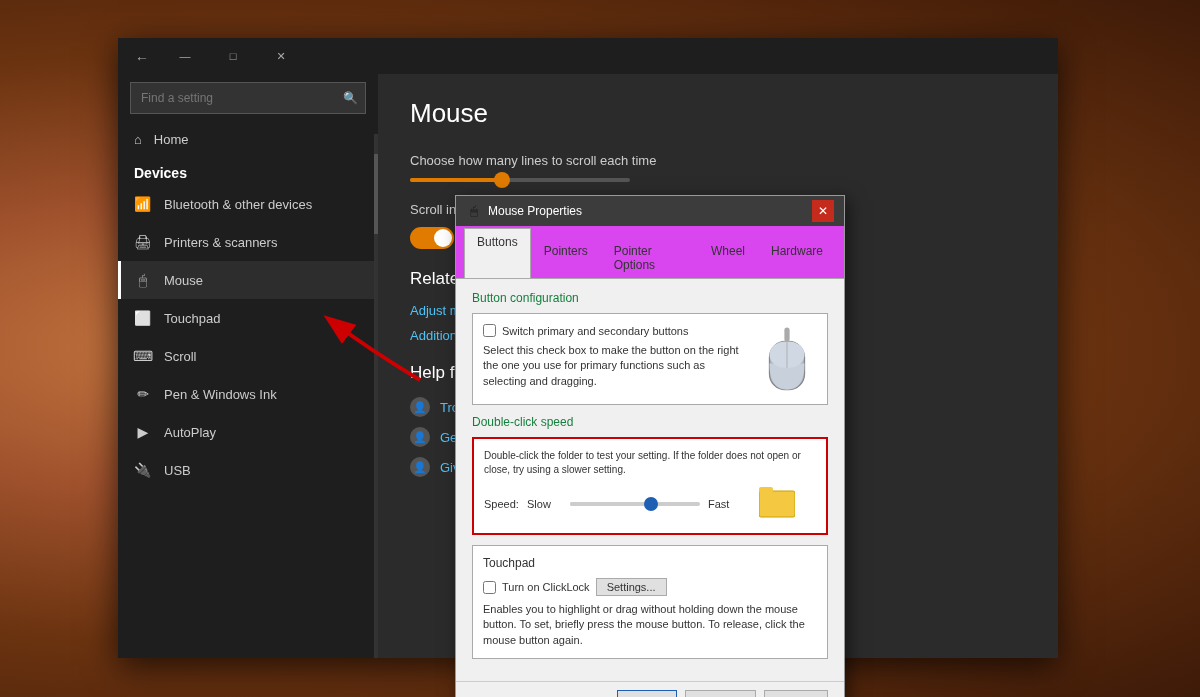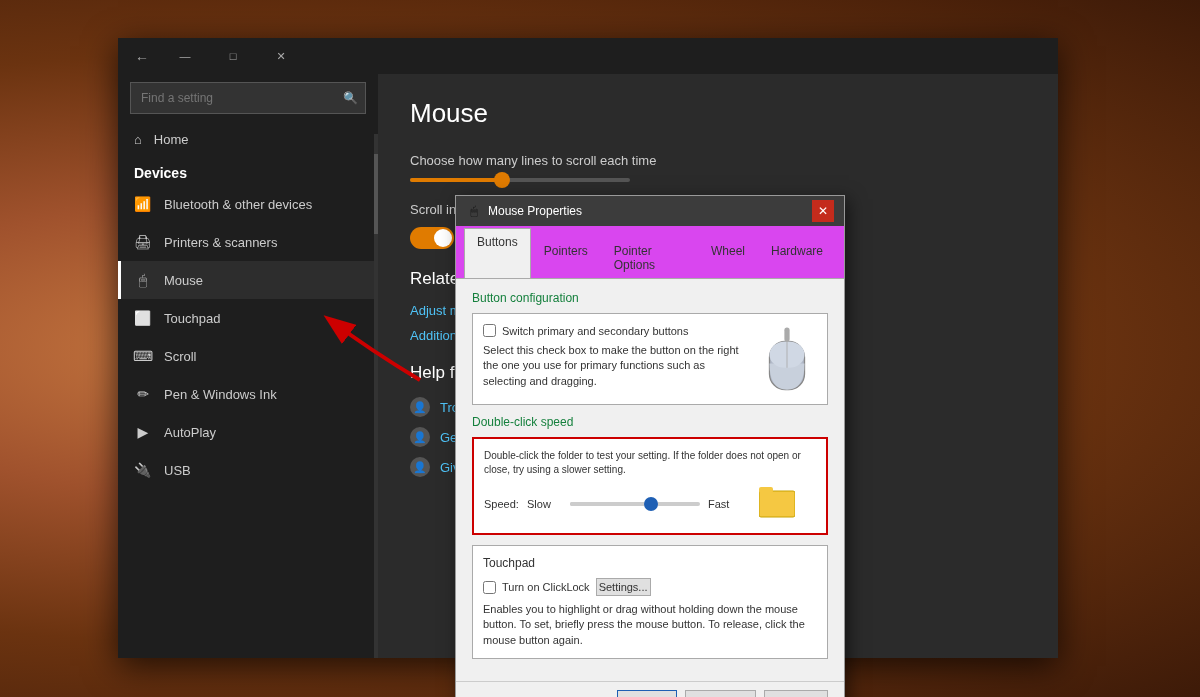--- a/index.html
+++ b/index.html
@@ -480,21 +480,21 @@
       color: #333;
       margin-bottom: 8px;
     }
     .clicklock-row {
       display: flex;
       align-items: center;
       gap: 6px;
       margin-bottom: 6px;
     }
     .clicklock-settings-btn {
-      padding: 2px 2px;
+      padding: 2px 10px;
       font-size: 11px;
       background: #e0e0e0;
       border: 1px solid #aaa;
       cursor: pointer;
       color: #333;
     }
     .clicklock-desc {
       font-size: 11px;
       color: #333;
       line-height: 1.4;

